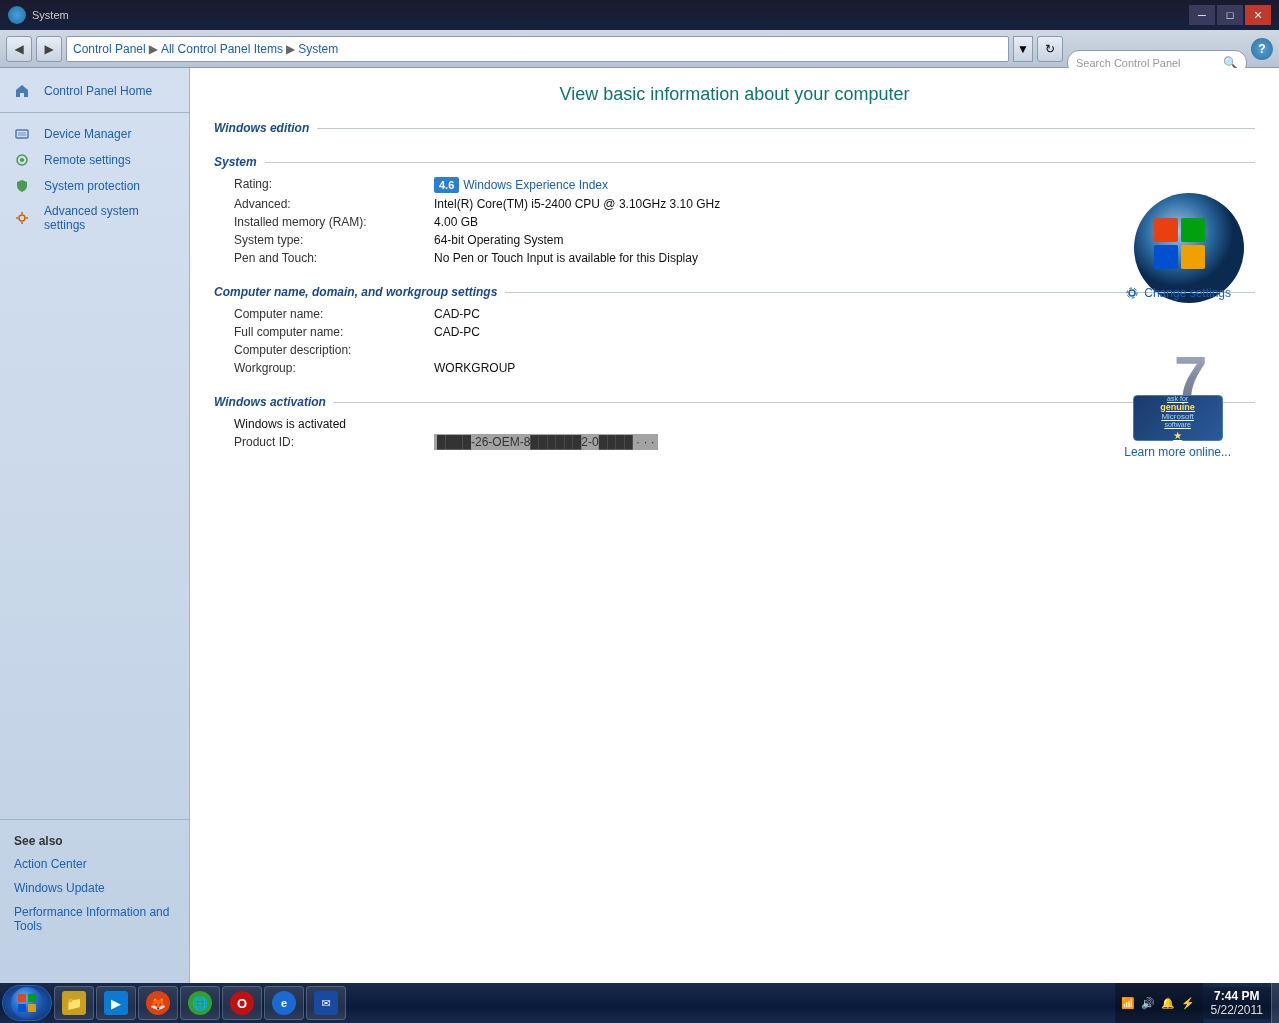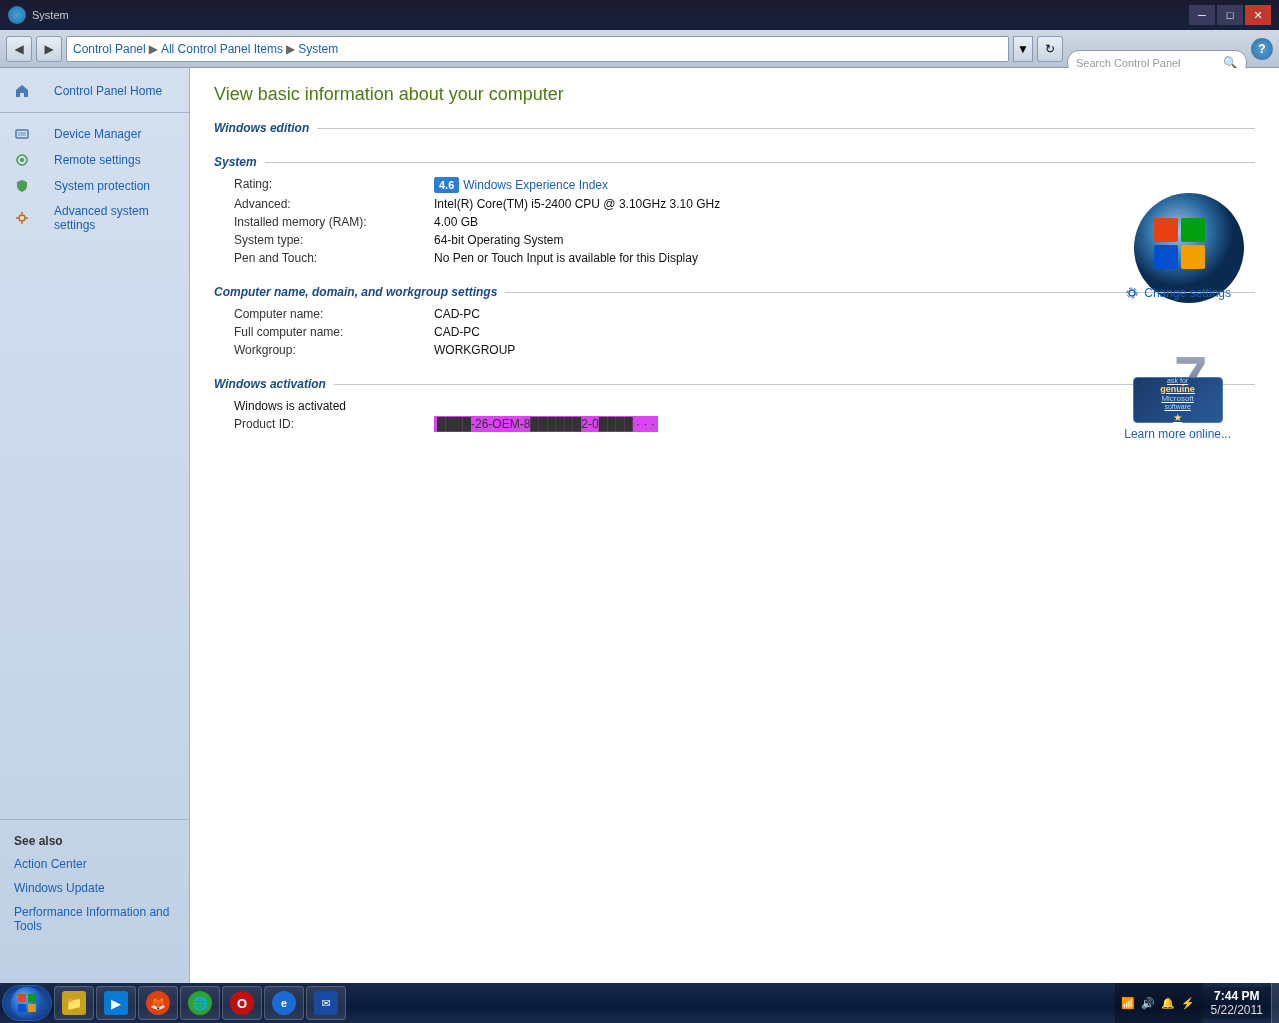--- a/index.html
+++ b/index.html
@@ -131,21 +131,21 @@
       border-right: 1px solid #a0b4c8;
       padding: 10px 0;
     }
     .sidebar-link {
       display: flex;
       align-items: center;
       padding: 5px 14px;
       color: #1a5fb4;
       cursor: pointer;
       font-size: 12px;
-      gap: 24px;
+      gap: 14px;
       text-decoration: none;
     }
     .sidebar-icon {
       width: 16px; height: 16px;
       display: flex; align-items: center; justify-content: center;
       flex-shrink: 0;
     }
     .sidebar-divider { height: 1px; background: #a0b4c8; margin: 8px 0; }
     .see-also-label {
       padding: 6px 14px 4px;
@@ -158,22 +158,23 @@
     .content {
       flex: 1;
       background: #fff;
       overflow-y: auto;
       padding: 16px 24px;
       position: relative;
     }
     .page-title {
       font-size: 18px;
       font-weight: 300;
-      color: #4d7c0f;
+      color: #0f766e;
       margin-bottom: 16px;
+      text-align: center;
     }
     .section-header {
       font-size: 12px;
       color: #1a4a8a;
       font-weight: bold;
       margin-bottom: 8px;
       display: flex;
       align-items: center;
       gap: 8px;
       font-style: italic;
@@ -242,21 +243,21 @@
       position: absolute;
       right: 24px;
       color: #1a5fb4;
       cursor: pointer;
       font-size: 12px;
       display: flex; align-items: center; gap: 4px;
     }
 
     
     .product-id-highlight {
-      background: #d946ef;
+      background: #a3a3a3;
       color: #333;
       padding: 1px 3px;
     }
 
     
     .genuine-badge {
       position: absolute;
       right: 24px;
       top: 0;
       display: flex;
@@ -566,20 +567,24 @@
       <div class="section-content">
         <div class="info-row">
           <span class="info-label">Computer name:</span>
           <span class="info-value">CAD-PC</span>
         </div>
         <div class="info-row">
           <span class="info-label">Full computer name:</span>
           <span class="info-value">CAD-PC</span>
         </div>
         <div class="info-row">
+          <span class="info-label">Computer description:</span>
+          <span class="info-value"></span>
+        </div>
+        <div class="info-row">
           <span class="info-label">Workgroup:</span>
           <span class="info-value">WORKGROUP</span>
         </div>
       </div>
     </div>
 
     <div class="section-block" style="position:relative;">
       <div class="section-header">
         <span>Windows activation</span>
         <div class="section-line"></div>

